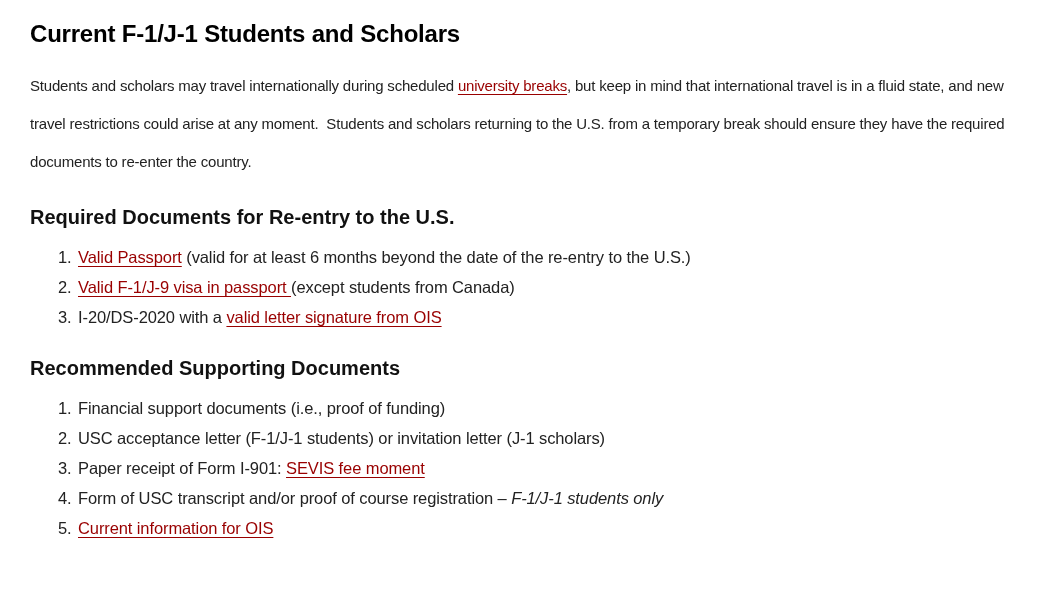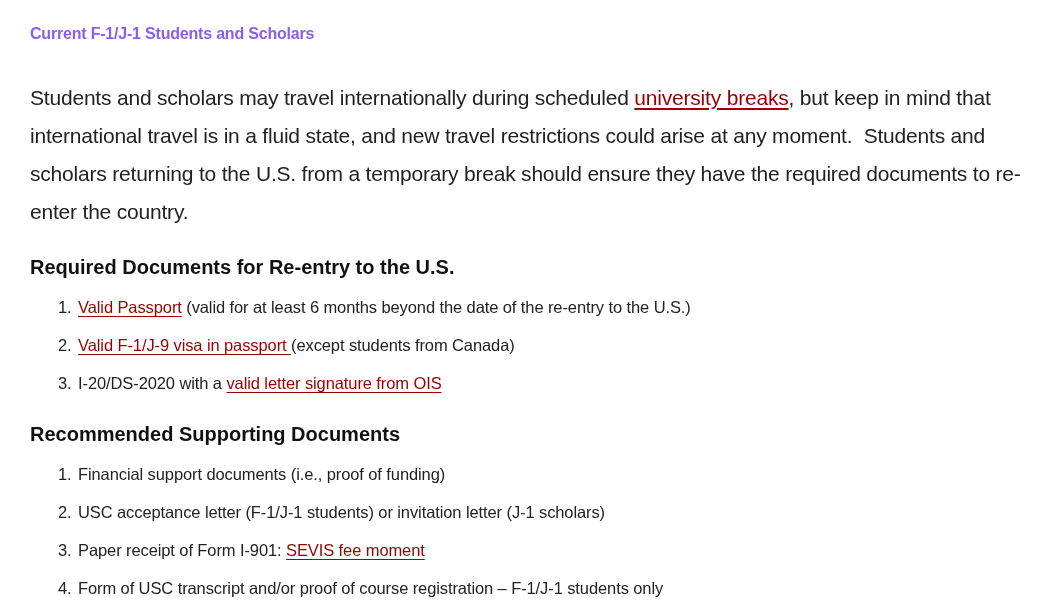--- a/index.html
+++ b/index.html
@@ -10,30 +10,30 @@
   body {
     width: 1060px;
     height: 607px;
     box-sizing: border-box;
     padding: 21px 30px 0 30px;
     font-family: "Liberation Sans", sans-serif;
     color: #222222;
     overflow: hidden;
   }
   .page-title {
-    font-size: 16px;
+    font-size: 24px;
     line-height: 26px;
     font-weight: 700;
-    color: #8b5cf6;
+    color: #000000;
     margin: 0;
     letter-spacing: -0.2px;
   }
   .intro {
-    margin: 32px 0 0 0;
-    font-size: 21px;
+    margin: 20px 0 0 0;
+    font-size: 15px;
     line-height: 38px;
     letter-spacing: -0.2px;
     white-space: pre-wrap;
   }
   a.doc-link {
     color: #990000;
     text-decoration: underline;
     text-underline-offset: 3px;
     cursor: pointer;
   }
@@ -46,23 +46,23 @@
   }
   ol.doc-list {
     margin: 14px 0 0 0;
     padding: 0 0 0 46px;
     font-size: 16.5px;
     line-height: 30px;
     letter-spacing: -0.1px;
   }
   ol.doc-list li {
     padding-left: 2px;
-    margin-top: 8px;
   }
   .italic-seg {
+    font-style: italic;
   }
 </style>
 </head>
 <body>
 
 <h2 class="page-title">Current F-1/J-1 Students and Scholars</h2>
 
 <p class="intro"><span>Students and scholars may travel internationally during scheduled </span><a class="doc-link">university breaks</a><span>, but keep in mind that international travel is in a fluid state, and new travel restrictions could arise at any moment.  Students and scholars returning to the U.S. from a temporary break should ensure they have the required documents to re-enter the country.</span></p>
 
 <h3 class="section-heading">Required Documents for Re-entry to the U.S.</h3>

